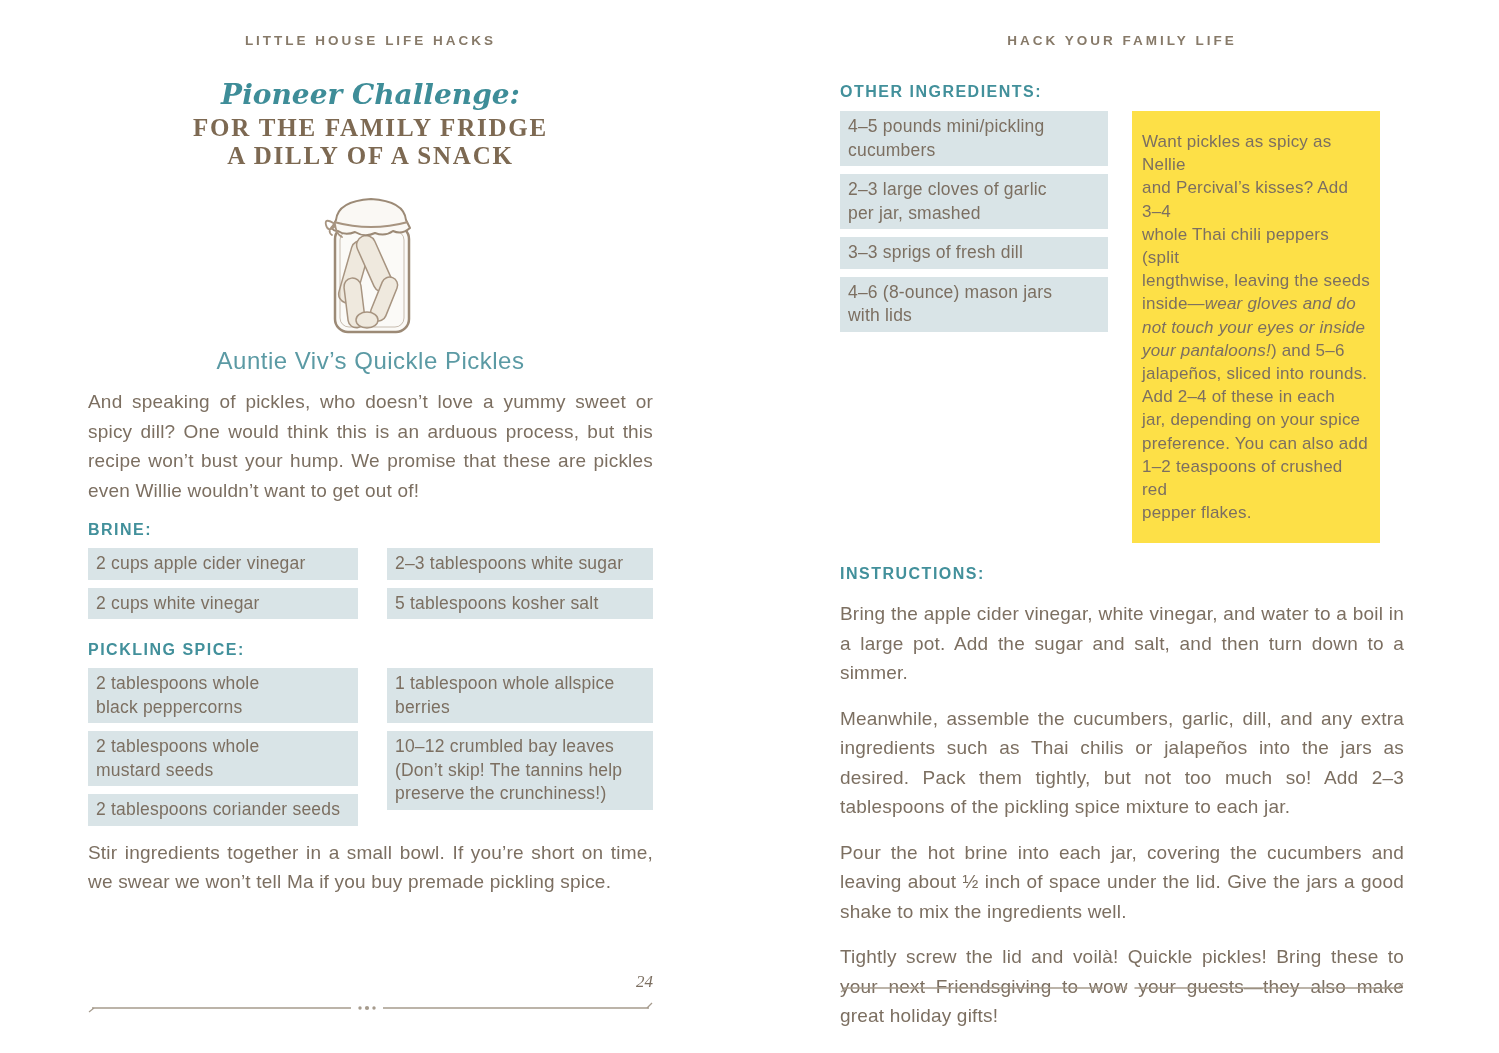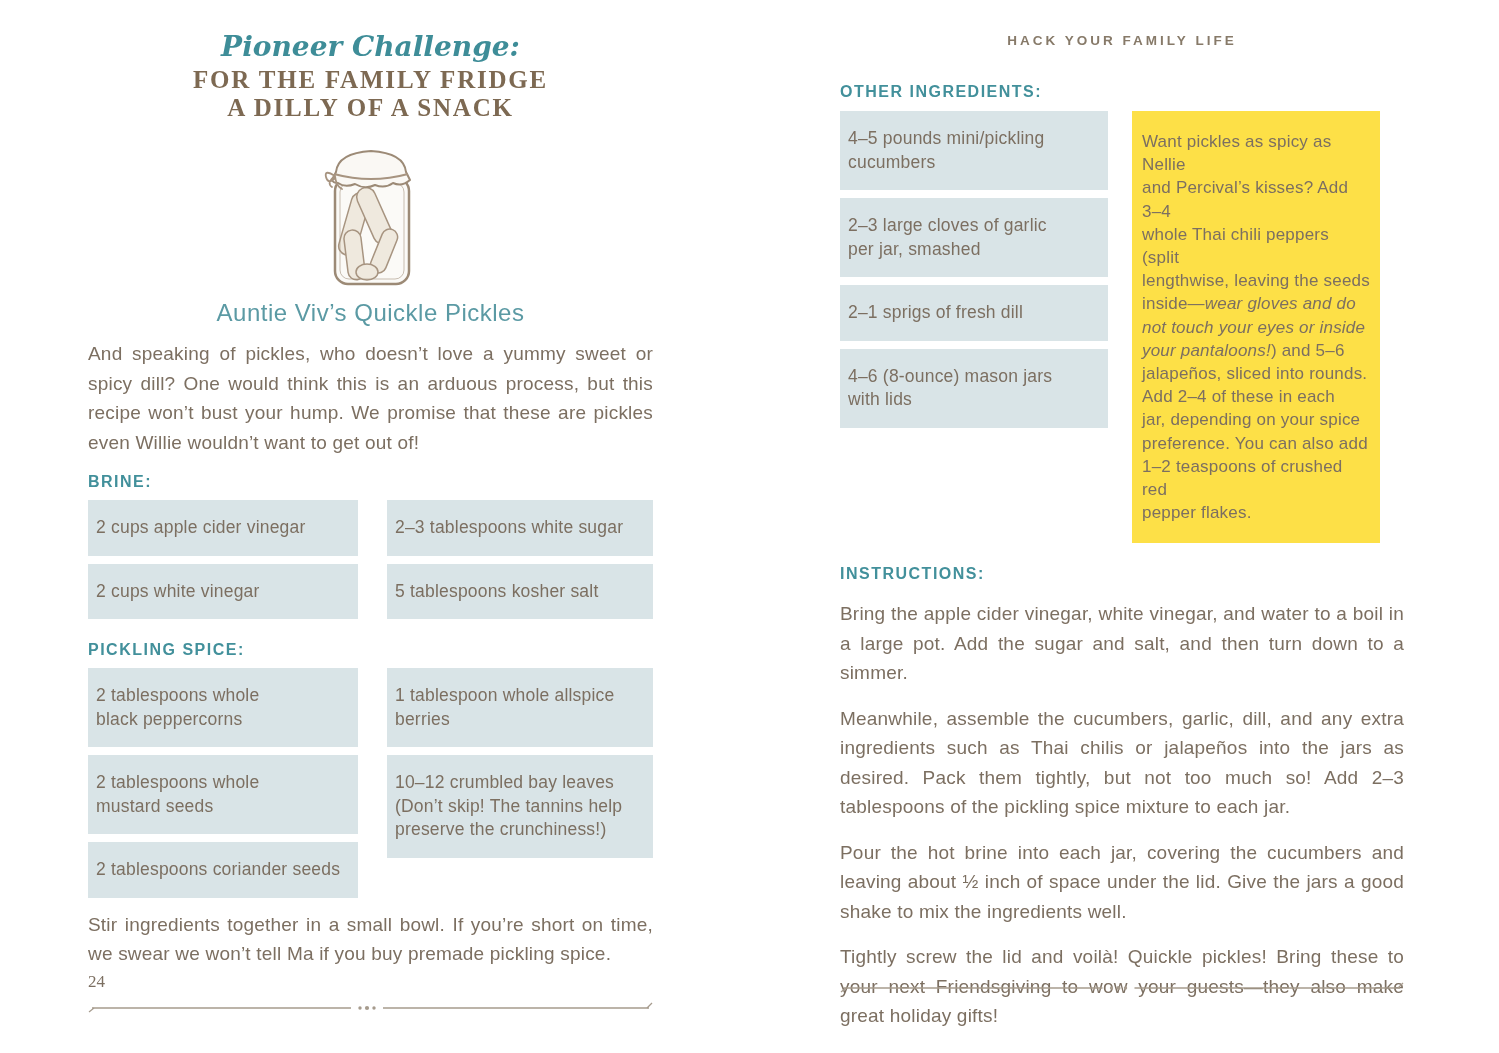--- a/index.html
+++ b/index.html
@@ -55,21 +55,21 @@
   .mt-spice { margin-top:22px; }
   .mt-oi    { margin-top:35px; }
   .mt-instr { margin-top:22px; }
 
   .ing-grid { display:flex; margin-top:9px; }
   .ing-col  { display:flex; flex-direction:column; gap:8px; }
   .col-a { width:270px; margin-right:29px; }
   .col-b { width:266px; }
   .col-oi { width:268px; margin-right:24px; }
   .ing-box {
-    background:#d9e4e7; padding:16px 8px;
+    background:#d9e4e7; padding:4px 8px;
     font-size:17.5px; line-height:23.5px; letter-spacing:0.2px;
     color:#7c6f61; white-space:pre-line;
   }
 
   .sidebar-box {
     width:248px; background:#fde047; padding:19px 10px;
     font-size:17px; line-height:23.2px; letter-spacing:0.2px;
     color:#7c6f61; white-space:pre-line; align-self:flex-start;
   }
   .sidebar-box .it { font-style:italic; }
@@ -79,32 +79,33 @@
   .pro-tip {
     margin-top:20px; font-size:18px; line-height:27px;
     color:#7c6f61; text-align:justify; font-style:italic;
   }
   .pro-tip .label {
     font-style:normal; font-family:"Liberation Serif", serif;
     font-weight:bold; font-size:17.5px; letter-spacing:0.8px;
     color:#42909b;
   }
 
-  .footer { position:absolute; top:972px; left:0; right:0; text-align:left; }
+  .footer { position:absolute; top:972px; left:0; right:0; text-align:right;font-style:italic; }
   .page-number {
     font-family:"Liberation Serif", serif;
     font-size:17px; color:#7c6f61;
   }
   .divider { margin-top:7px; width:100%; height:14px; display:block; }
 </style>
 </head>
 <body>
 
 <div class="page page-left">
 
+  <div class="running-header">LITTLE HOUSE LIFE HACKS</div>
 
   <div class="kicker">Pioneer Challenge:</div>
 
   <div class="chapter-title">
     <div>FOR THE FAMILY FRIDGE</div>
     <div>A DILLY OF A SNACK</div>
   </div>
 
   <div class="jar-wrap">
     <svg width="132" height="152" viewBox="0 0 132 152">
@@ -187,21 +188,21 @@
   <div class="running-header">HACK YOUR FAMILY LIFE</div>
 
   <div class="section-heading mt-oi">OTHER INGREDIENTS:</div>
 
   <div class="ing-grid" style="margin-top:10px;">
     <div class="ing-col col-oi">
       <div class="ing-box">4–5 pounds mini/pickling
 cucumbers</div>
       <div class="ing-box">2–3 large cloves of garlic
 per jar, smashed</div>
-      <div class="ing-box">2–1 sprigs of fresh dill</div>
+      <div class="ing-box">3–3 sprigs of fresh dill</div>
       <div class="ing-box">4–6 (8-ounce) mason jars
 with lids</div>
     </div>
     <div class="sidebar-box"><span>Want pickles as spicy as Nellie
 and Percival’s kisses? Add 3–4
 whole Thai chili peppers (split
 lengthwise, leaving the seeds
 inside—</span><span class="it">wear gloves and do
 not touch your eyes or inside
 your pantaloons!</span><span>) and 5–6

